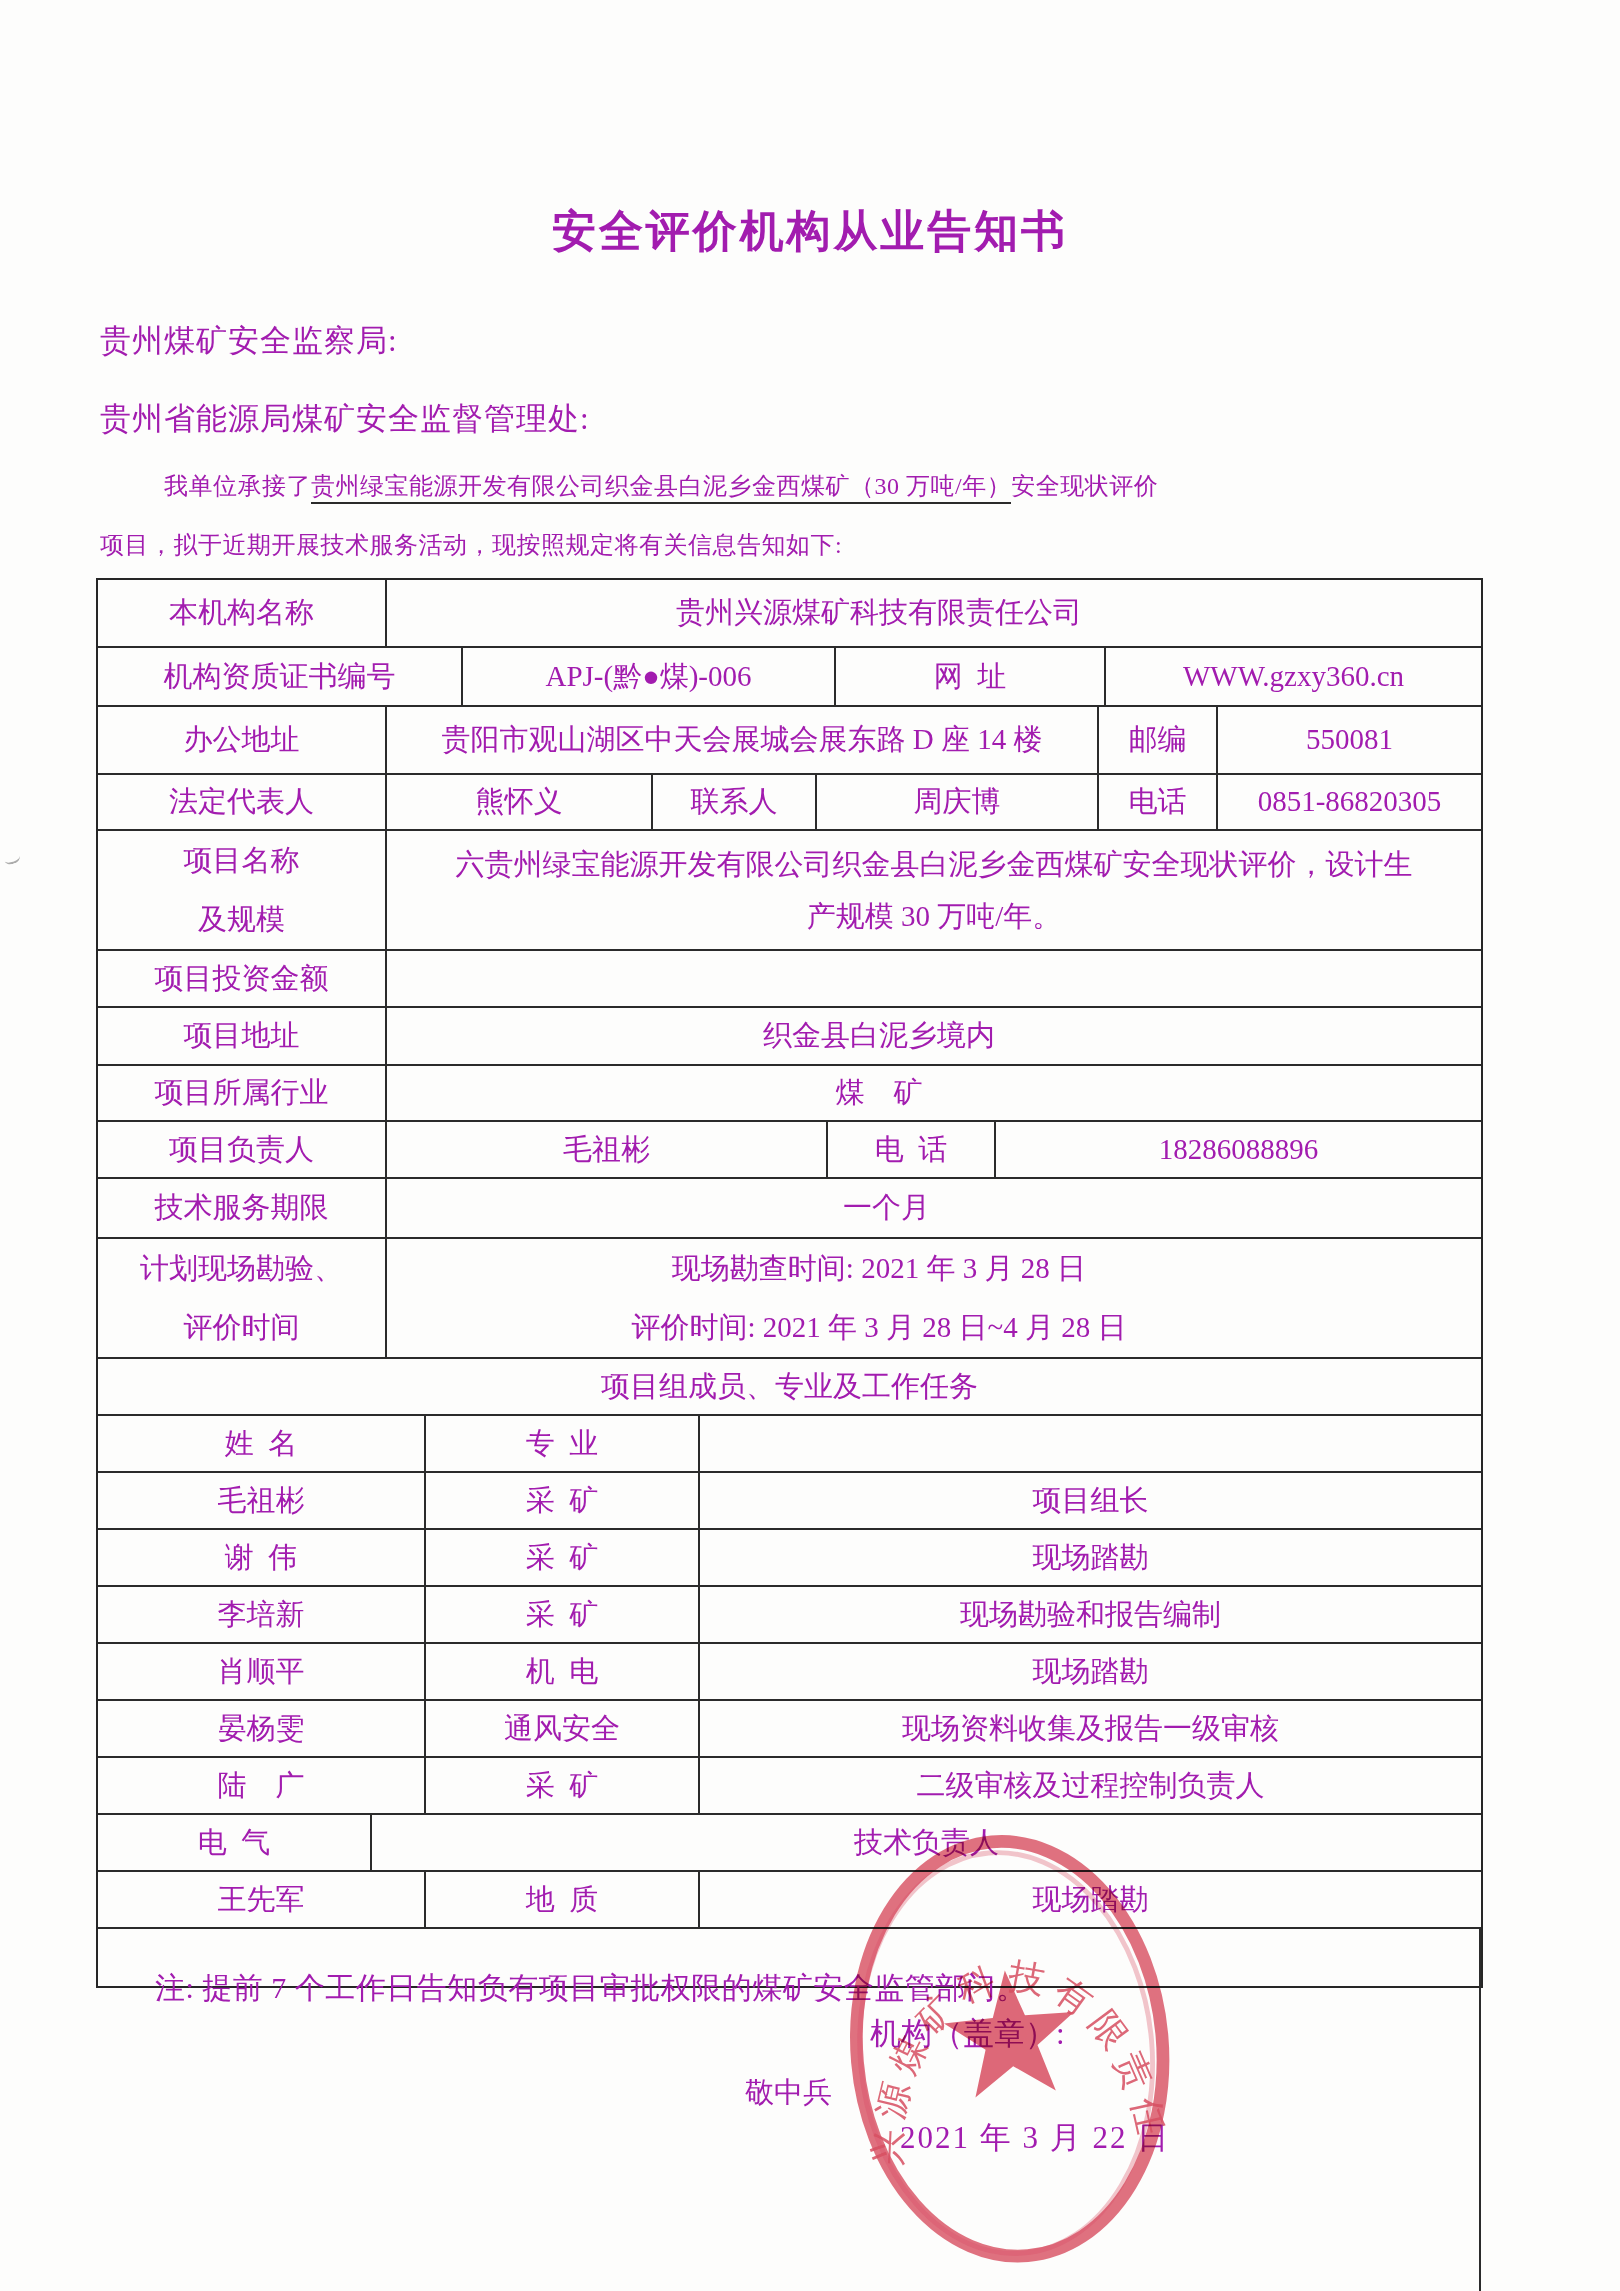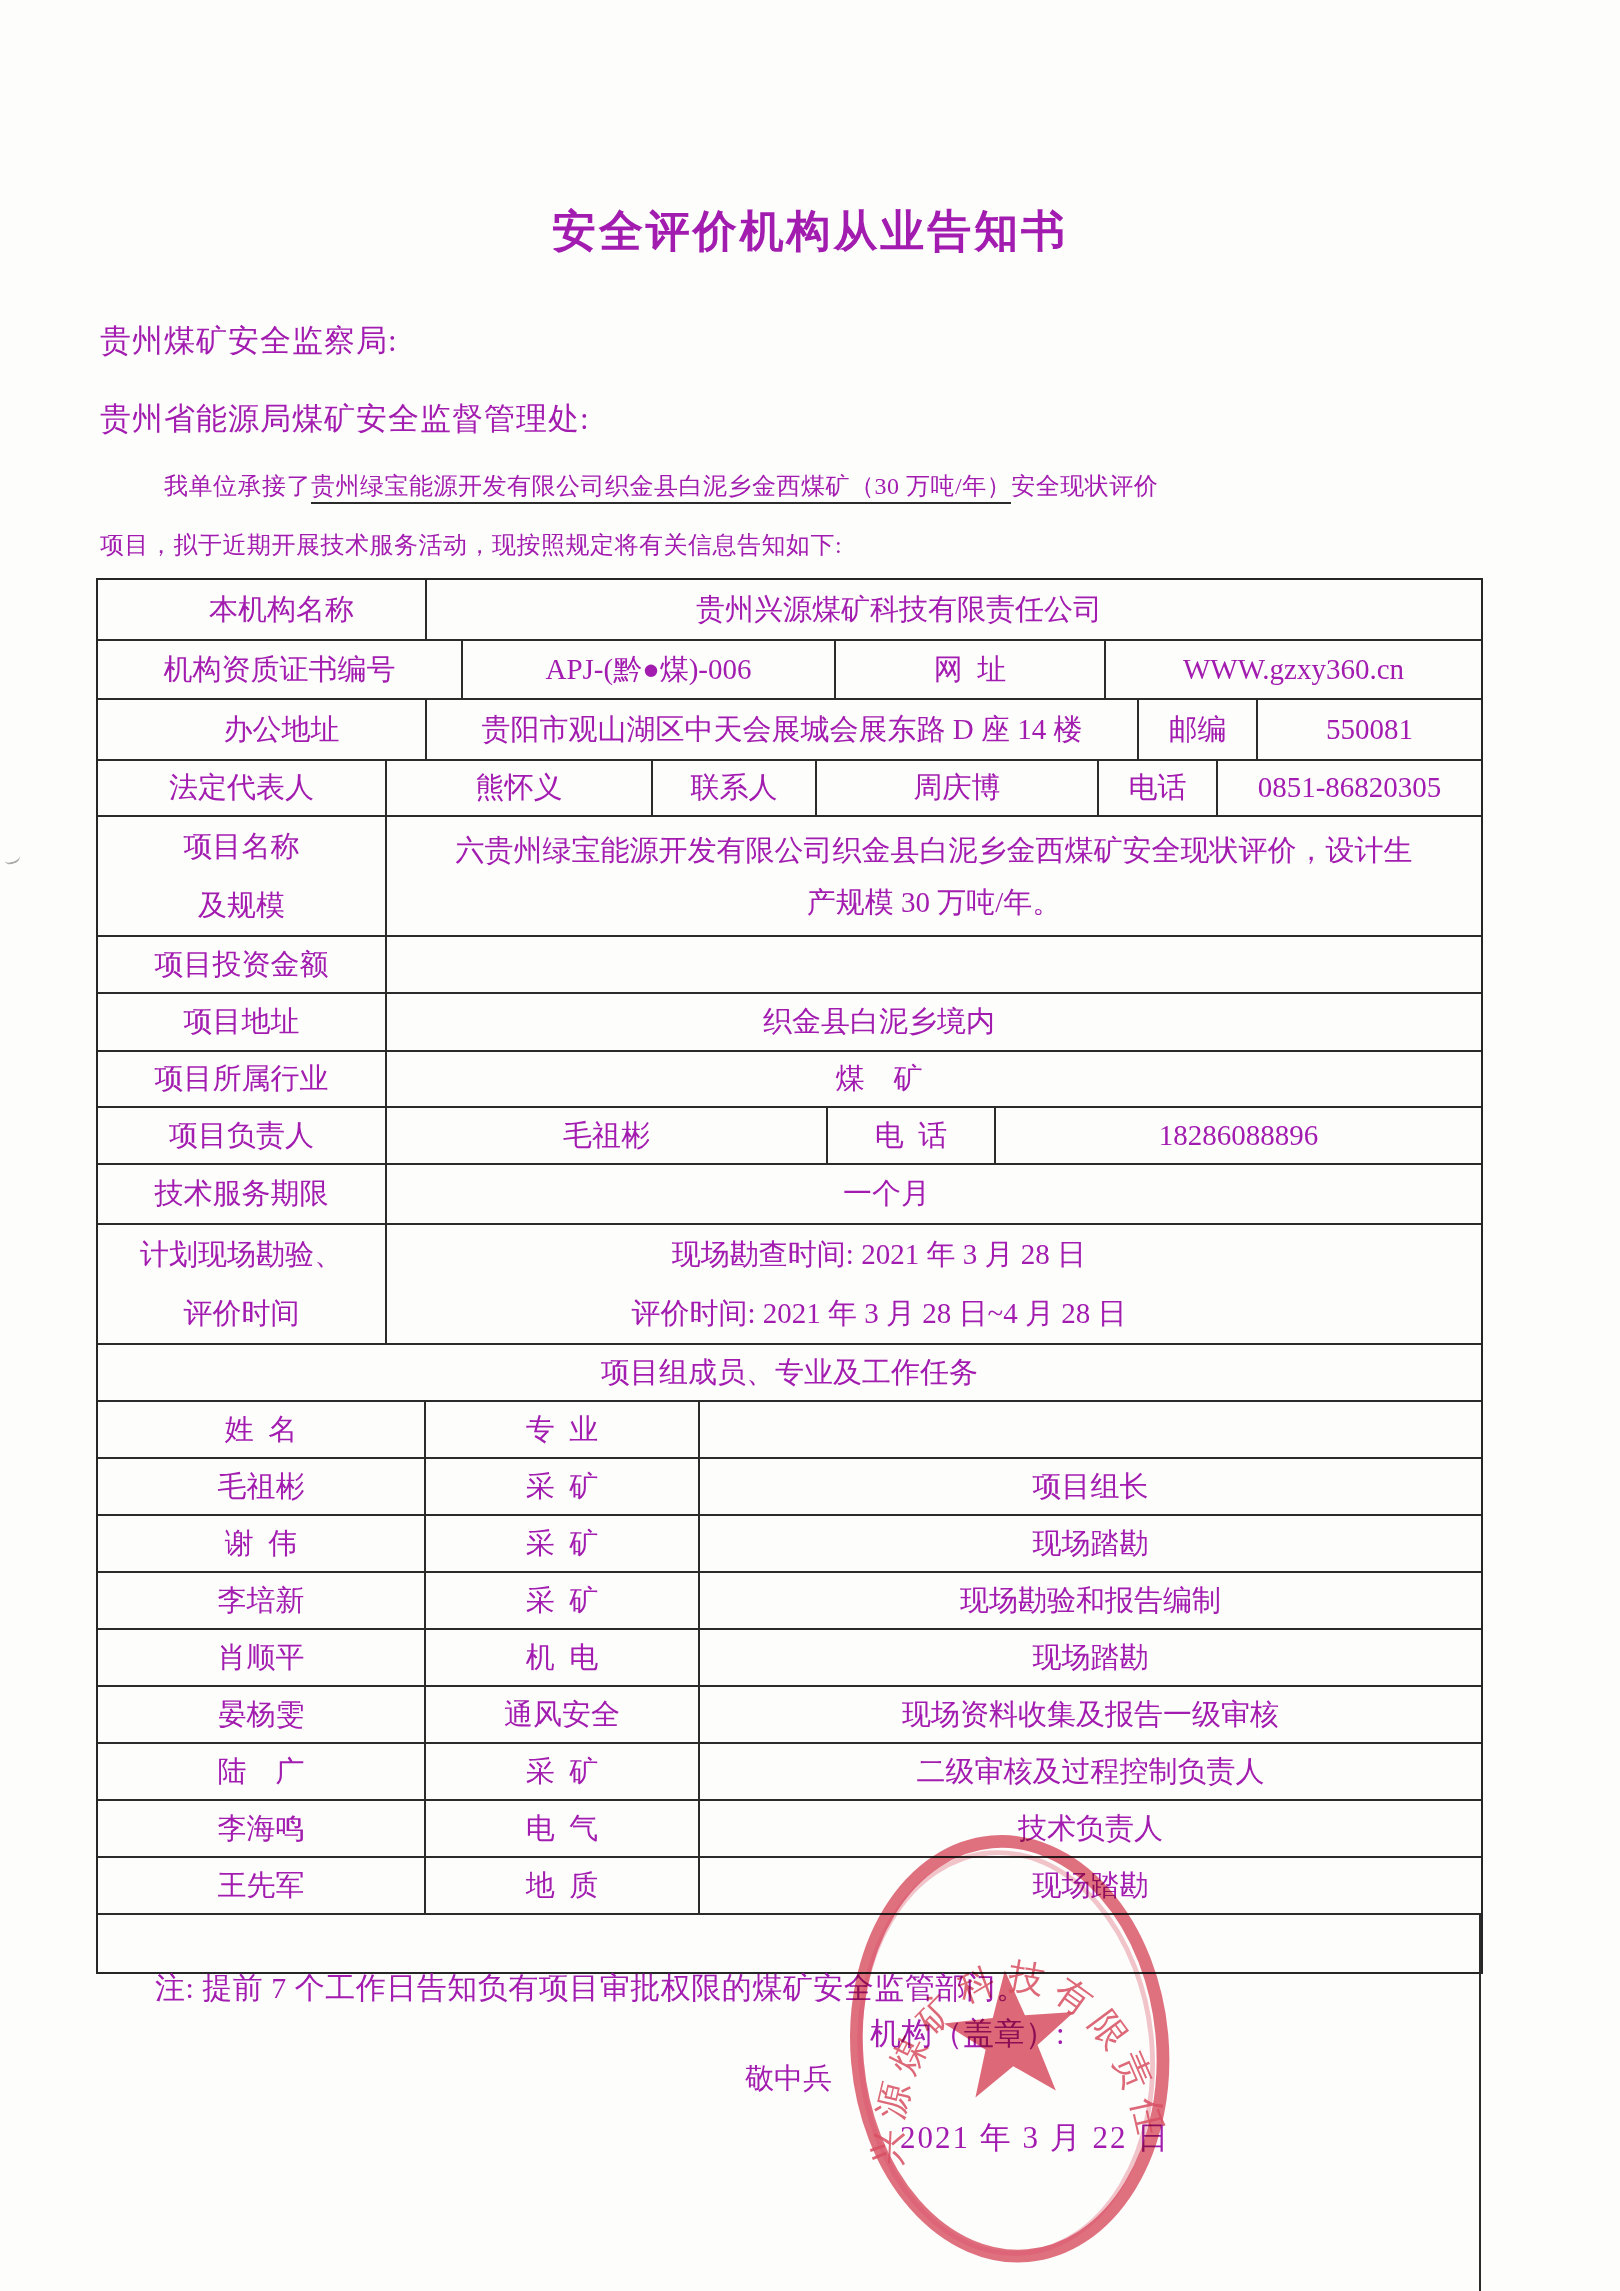--- a/index.html
+++ b/index.html
@@ -33,21 +33,21 @@
   .tcell{
     display:flex;align-items:center;justify-content:center;
     border-right:2px solid #2b2b2b;box-sizing:border-box;
     padding:0 7.8px;text-align:center;
     white-space:pre-wrap;line-height:1.35;
   }
   .tcell:last-child{border-right:none;flex:1;}
   .padr{padding-right:118px;}
   .lh2{line-height:2.05;}
   .lh18{line-height:1.8;}
-  .h62{height:61px;padding-left:40px;} .h60{height:59px;} .h57{height:56px;}
+  .h62{height:68px;} .h60{height:59px;} .h57{height:56px;}
   .h58{height:57px;} .h59{height:58px;} .h61{height:60px;gap:15px;}
   .h122{height:120px;}
   .w295{flex:0 0 289px;} .w372{flex:0 0 365px;} .w381{flex:0 0 373px;}
   .w275{flex:0 0 270px;} .w726{flex:0 0 712px;} .w121{flex:0 0 119px;}
   .w271{flex:0 0 266px;} .w167{flex:0 0 164px;} .w288{flex:0 0 282px;}
   .w450{flex:0 0 441px;} .w171{flex:0 0 168px;}
   .w335{flex:0 0 328px;} .w280{flex:0 0 274px;}
 
   .note{position:absolute;top:1968px;left:155px;font-size:30px;letter-spacing:0.5px;}
   .seal-caption{position:absolute;top:2013px;left:870px;font-size:31px;}
@@ -177,21 +177,20 @@
       <div class="tcell w335">晏杨雯</div>
       <div class="tcell w280">通风安全</div>
       <div class="tcell">现场资料收集及报告一级审核</div>
     </div>
     <div class="trow h58">
       <div class="tcell w335">陆    广</div>
       <div class="tcell w280">采  矿</div>
       <div class="tcell">二级审核及过程控制负责人</div>
     </div>
     <div class="trow h58">
-      <div class="tcell w335">李海鸣</div>
       <div class="tcell w280">电  气</div>
       <div class="tcell">技术负责人</div>
     </div>
     <div class="trow h58">
       <div class="tcell w335">王先军</div>
       <div class="tcell w280">地  质</div>
       <div class="tcell">现场踏勘</div>
     </div>
     <div class="trow h58">
       <div class="tcell w335">敬中兵</div>

